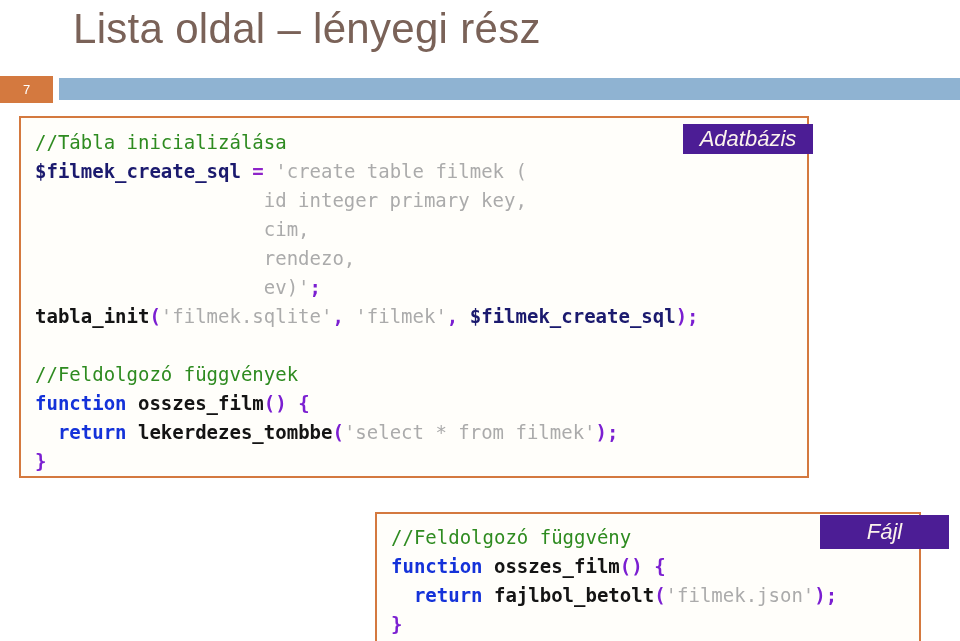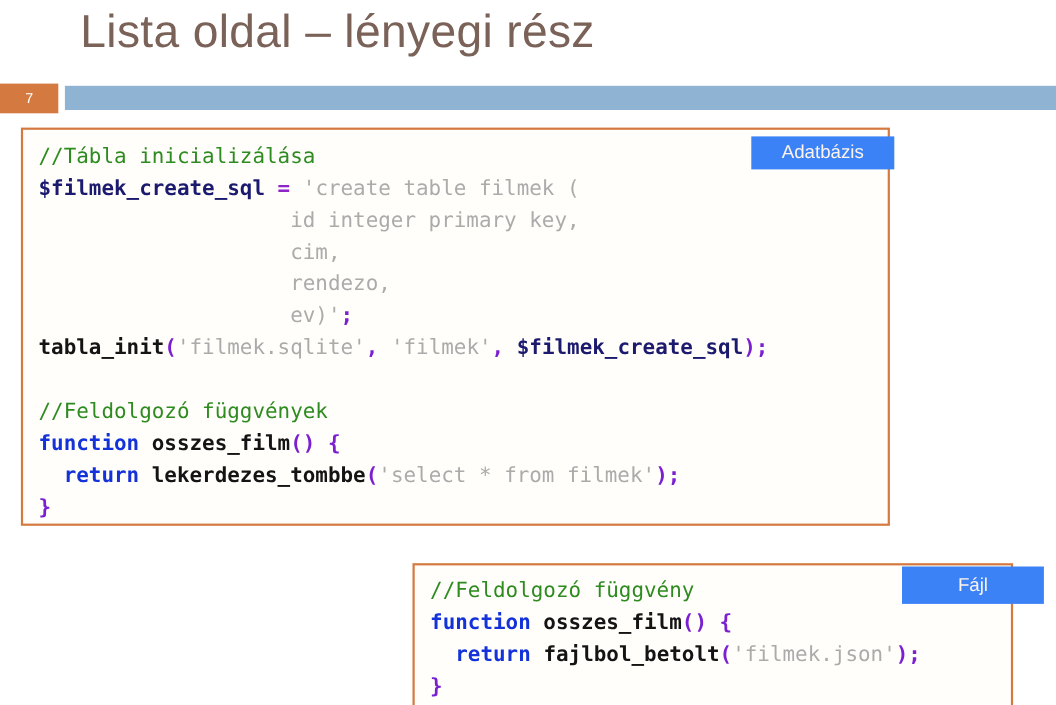--- a/index.html
+++ b/index.html
@@ -96,27 +96,28 @@
   .tok-op       { color: #8E24C9; font-weight: bold; }
   .tok-string   { color: #ABABAB; }
   .tok-punct    { color: #7B1FD1; font-weight: bold; }
   .tok-fn       { color: #141414; font-weight: bold; }
   .tok-kw       { color: #1432D9; font-weight: bold; }
   .tok-plain    { color: #141414; }
 
   
   .corner-tag {
     position: absolute;
-    background: #3b82f6;
+    background: #4c1d95;
     color: #FCF3EC;
     font-family: "Liberation Sans", sans-serif;
-    font-size: 17px;
+    font-size: 22px;
     display: flex;
     align-items: center;
     justify-content: center;
+    font-style: italic;
   }
   #tag-adatbazis {
     left: 683px;
     top: 124px;
     width: 130px;
     height: 30px;
   }
   #tag-fajl {
     left: 820px;
     top: 515px;

